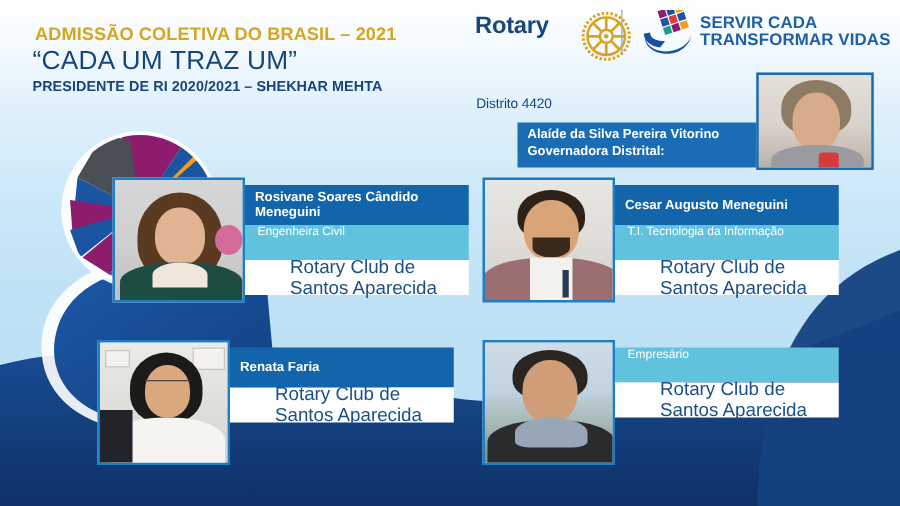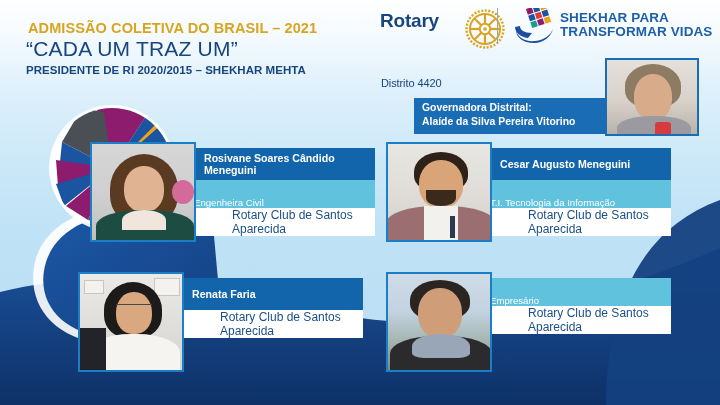--- a/index.html
+++ b/index.html
@@ -75,28 +75,28 @@
     z-index:3;
   }
   .card .bars{position:absolute;left:104px;top:6px;width:181px;height:88px;}
   .card .name-bar{
     height:32px;background:#1265ab;color:#ffffff;
     display:flex;align-items:center;padding-left:10px;box-sizing:border-box;
   }
   .card .name-bar span{font-size:10.6px;font-weight:bold;line-height:12.5px;}
   .card .prof-bar{
     height:28px;background:#61c2de;color:#ffffff;
-    display:flex;align-items:flex-end;box-sizing:border-box;
+    display:flex;align-items:flex-start;padding-left:12px;box-sizing:border-box;
   }
   .card .prof-bar span{font-size:9.6px;}
   .card .club-bar{
     height:28px;background:#ffffff;color:#1b4f8a;
     display:flex;align-items:center;padding-left:10px;box-sizing:border-box;
   }
-  .card .club-bar span{font-size:12px;padding-left:28px;}
+  .card .club-bar span{font-size:15px;padding-left:28px;}
 
   .card.tall .bars{height:88px;}
   .card.tall .name-bar{height:32px;}
 
   
   #card-0{left:78px;top:142px;margin-left:12px;}
   #card-1{left:386px;top:142px;}
   #card-2{left:78px;top:272px;}
   #card-3{left:386px;top:272px;}
 
@@ -154,21 +154,21 @@
         <path d="M112,168 L150,196 L120,228 L88,220 Z" fill="#1b54a0" opacity="0.9"></path>
         <path d="M112,168 L88,220 L66,206 Z" fill="#8d1b6e"></path>
         <path d="M112,168 L160,120 L150,110 Z" fill="#1b54a0"></path>
       </g>
     </g>
   </svg>
 
   <div class="header">
     <div class="hdr-line1">ADMISSÃO COLETIVA DO BRASIL – 2021</div>
     <div class="hdr-line2">“CADA UM TRAZ UM”</div>
-    <div class="hdr-line3">PRESIDENTE DE RI 2020/2015 – SHEKHAR MEHTA</div>
+    <div class="hdr-line3">PRESIDENTE DE RI 2020/2021 – SHEKHAR MEHTA</div>
   </div>
 
   <div class="rotary-lockup">
     <div class="rotary-word">Rotary</div>
     <div class="rotary-sub">Distrito 4420</div>
     <svg class="rotary-wheel" width="40" height="40" viewBox="0 0 40 40">
       <circle cx="20" cy="20" r="18.5" fill="none" stroke="#d9a520" stroke-width="2.4" stroke-dasharray="2 1.6"></circle>
       <circle cx="20" cy="20" r="15" fill="none" stroke="#d9a520" stroke-width="2"></circle>
       <circle cx="20" cy="20" r="5.2" fill="none" stroke="#d9a520" stroke-width="2"></circle>
       <circle cx="20" cy="20" r="1.8" fill="#d9a520"></circle>
@@ -197,27 +197,27 @@
       <rect x="0" y="7" width="6" height="6" fill="#1b54a0"></rect>
       <rect x="7" y="7" width="6" height="6" fill="#e03a3e"></rect>
       <rect x="14" y="7" width="6" height="6" fill="#1b54a0"></rect>
       <rect x="0" y="14" width="6" height="6" fill="#16a085"></rect>
       <rect x="7" y="14" width="6" height="6" fill="#8d1b6e"></rect>
       <rect x="14" y="14" width="6" height="6" fill="#f0a019"></rect>
     </g>
   </svg>
 
   <div class="poa-text">
-    <span>SHEKHAR PARA</span>
+    <span>SERVIR CADA</span>
     <span>TRANSFORMAR VIDAS</span>
   </div>
 
   <div class="gov-banner">
+    <div>Alaíde da Silva Pereira  Vitorino</div>
     <div>Governadora Distrital:</div>
-    <div>Alaíde da Silva Pereira  Vitorino</div>
   </div>
 
   <div class="gov-photo">
     <div class="ph" style="background:linear-gradient(180deg,#e4e0da 0%,#d8d2cb 55%,#b9b2aa 100%);">
       <div class="hair" style="left:18px;top:4px;width:56px;height:44px;background:#8e7b63;"></div>
       <div class="face" style="left:27px;top:14px;width:38px;height:46px;background:#d8ac8b;"></div>
       <div class="torso" style="left:10px;top:56px;width:74px;height:26px;background:#9a9aa0;"></div>
       <div style="position:absolute;left:48px;top:62px;width:16px;height:16px;background:#d63c3c;border-radius:3px;"></div>
     </div>
   </div>

